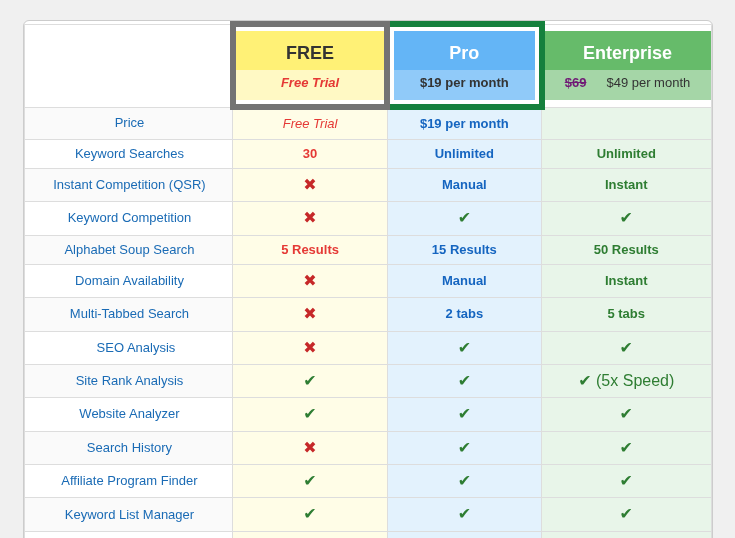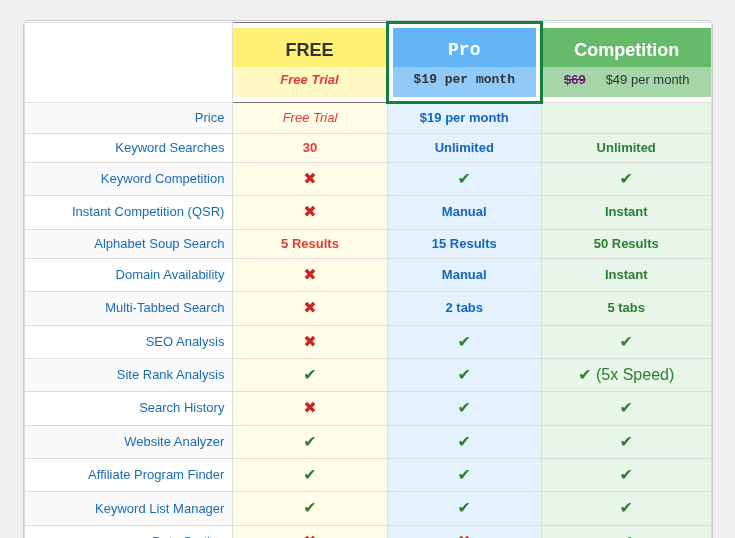--- a/index.html
+++ b/index.html
@@ -25,21 +25,21 @@
       width: 100%;
       border-collapse: collapse;
     }
     .pricing-table th, .pricing-table td {
       border: 1px solid #ddd;
       text-align: center;
       padding: 5px 8px;
       line-height: 1.4;
     }
     .pricing-table td:first-child {
-      text-align: right;
+      text-align: center;
       color: #1a6bb5;
       font-size: 13px;
       padding-left: 10px;
       background: #fff;
     }
     .col-free { background: #fffde7; }
     .col-pro { background: #e3f2fd; }
     .col-enterprise { background: #e8f5e9; }
 
     .header-free {
@@ -97,60 +97,60 @@
     tr:nth-child(even) td:first-child { background: #fff; }
   </style>
 </head>
 <body>
 
 <div class="container">
   <table class="pricing-table">
     <thead>
       <tr>
         <th style="background:#fff; border:1px solid #ddd; width:210px;"></th>
-        <th style="padding:0; border:1px solid #737373; width:155px;text-align:center;">
+        <th style="padding:0; border:6px solid #737373; width:155px;text-align:center;">
           <div class="header-free">FREE</div>
           <div class="subheader-free">Free Trial</div>
         </th>
-        <th style="padding:4px; border:3px solid #15803d; width:155px;font-family:Liberation Mono, monospace;">
+        <th style="padding:4px; border:6px solid #15803d; width:155px;">
           <div class="header-pro">Pro</div>
           <div class="subheader-pro">$19 per month</div>
         </th>
         <th style="padding:0; border:1px solid #ddd; width:170px;">
-          <div class="header-enterprise">Competition</div>
+          <div class="header-enterprise">Enterprise</div>
           <div class="subheader-enterprise">
             <span class="strikethrough">$69</span><span class="price-ent">$49 per month</span>
           </div>
         </th>
       </tr>
     </thead>
     <tbody id="table-body">
     <tr>
           <td style="color: rgb(26, 107, 181);">Price</td>
           <td class="col-free"><span style="color:#e53935;font-style:italic;">Free Trial</span></td>
           <td class="col-pro" style="color: rgb(21, 101, 192); font-weight: bold;">$19 per month</td>
           <td class="col-enterprise"></td>
         </tr>
         <tr>
           <td style="color: rgb(26, 107, 181);">Keyword Searches</td>
           <td class="col-free" style="color: rgb(229, 57, 53); font-weight: bold;">30</td>
           <td class="col-pro" style="color: rgb(21, 101, 192); font-weight: bold;">Unlimited</td>
           <td class="col-enterprise" style="color: rgb(46, 125, 50); font-weight: bold;">Unlimited</td>
         </tr>
         <tr>
-          <td style="color: rgb(26, 107, 181);">Keyword Competition</td>
-          <td class="col-free"><span class="cross">✖</span></td>
-          <td class="col-pro"><span class="check">✔</span></td>
-          <td class="col-enterprise"><span class="check">✔</span></td>
-        </tr>
-        <tr>
           <td style="color: rgb(26, 107, 181);">Instant Competition (QSR)</td>
           <td class="col-free"><span class="cross">✖</span></td>
           <td class="col-pro" style="color: rgb(21, 101, 192); font-weight: bold;">Manual</td>
           <td class="col-enterprise" style="color: rgb(46, 125, 50); font-weight: bold;">Instant</td>
+        </tr>
+        <tr>
+          <td style="color: rgb(26, 107, 181);">Keyword Competition</td>
+          <td class="col-free"><span class="cross">✖</span></td>
+          <td class="col-pro"><span class="check">✔</span></td>
+          <td class="col-enterprise"><span class="check">✔</span></td>
         </tr>
         <tr>
           <td style="color: rgb(26, 107, 181);">Alphabet Soup Search</td>
           <td class="col-free" style="color: rgb(229, 57, 53); font-weight: bold;">5 Results</td>
           <td class="col-pro" style="color: rgb(21, 101, 192); font-weight: bold;">15 Results</td>
           <td class="col-enterprise" style="color: rgb(46, 125, 50); font-weight: bold;">50 Results</td>
         </tr>
         <tr>
           <td style="color: rgb(26, 107, 181);">Domain Availability</td>
           <td class="col-free"><span class="cross">✖</span></td>
@@ -169,28 +169,28 @@
           <td class="col-pro"><span class="check">✔</span></td>
           <td class="col-enterprise"><span class="check">✔</span></td>
         </tr>
         <tr>
           <td style="color: rgb(26, 107, 181);">Site Rank Analysis</td>
           <td class="col-free"><span class="check">✔</span></td>
           <td class="col-pro"><span class="check">✔</span></td>
           <td class="col-enterprise"><span class="check">✔ (5x Speed)</span></td>
         </tr>
         <tr>
+          <td style="color: rgb(26, 107, 181);">Website Analyzer</td>
+          <td class="col-free"><span class="check">✔</span></td>
+          <td class="col-pro"><span class="check">✔</span></td>
+          <td class="col-enterprise"><span class="check">✔</span></td>
+        </tr>
+        <tr>
           <td style="color: rgb(26, 107, 181);">Search History</td>
           <td class="col-free"><span class="cross">✖</span></td>
-          <td class="col-pro"><span class="check">✔</span></td>
-          <td class="col-enterprise"><span class="check">✔</span></td>
-        </tr>
-        <tr>
-          <td style="color: rgb(26, 107, 181);">Website Analyzer</td>
-          <td class="col-free"><span class="check">✔</span></td>
           <td class="col-pro"><span class="check">✔</span></td>
           <td class="col-enterprise"><span class="check">✔</span></td>
         </tr>
         <tr>
           <td style="color: rgb(26, 107, 181);">Affiliate Program Finder</td>
           <td class="col-free"><span class="check">✔</span></td>
           <td class="col-pro"><span class="check">✔</span></td>
           <td class="col-enterprise"><span class="check">✔</span></td>
         </tr>
         <tr>

